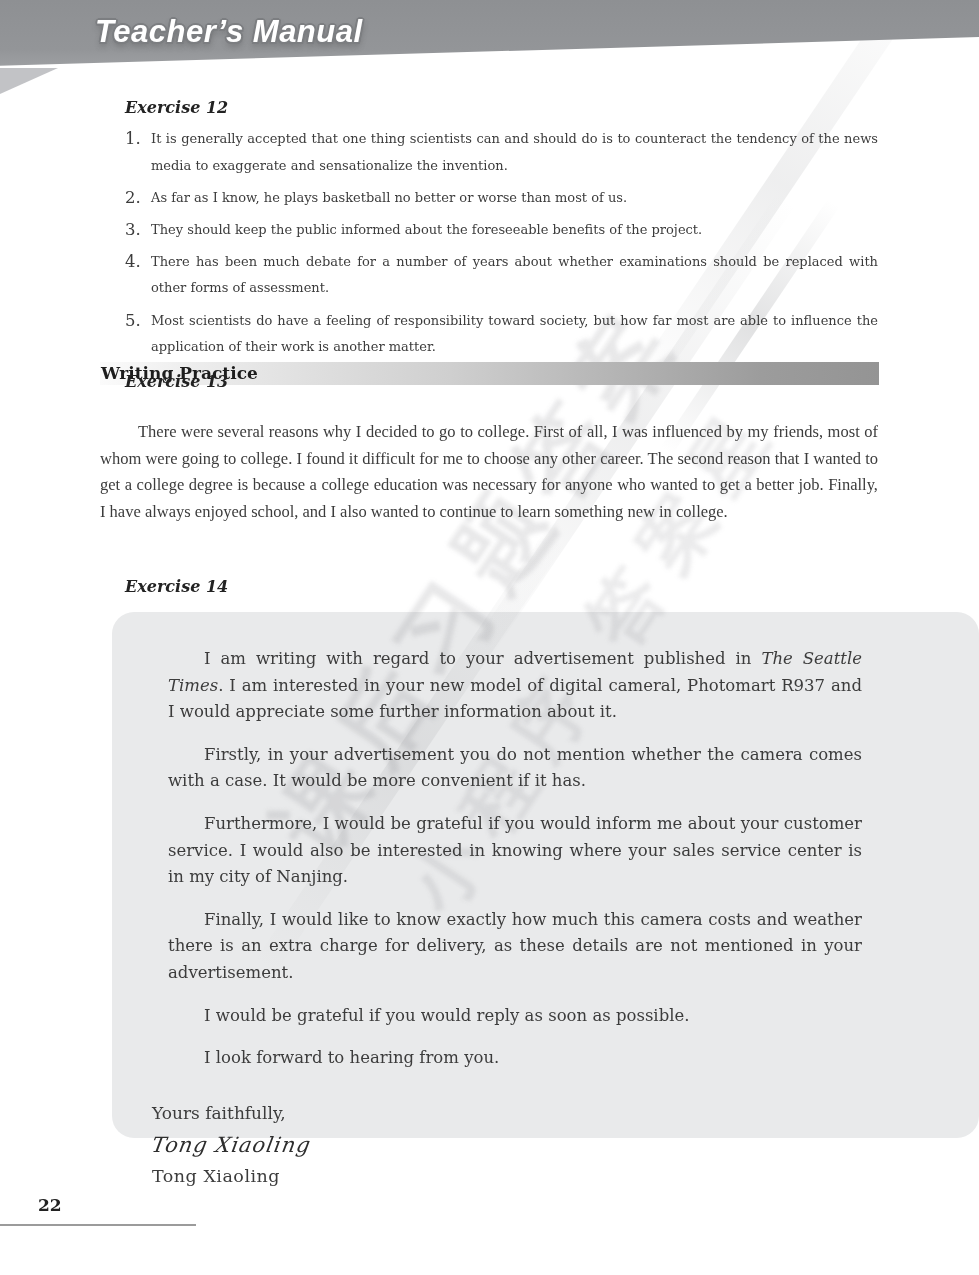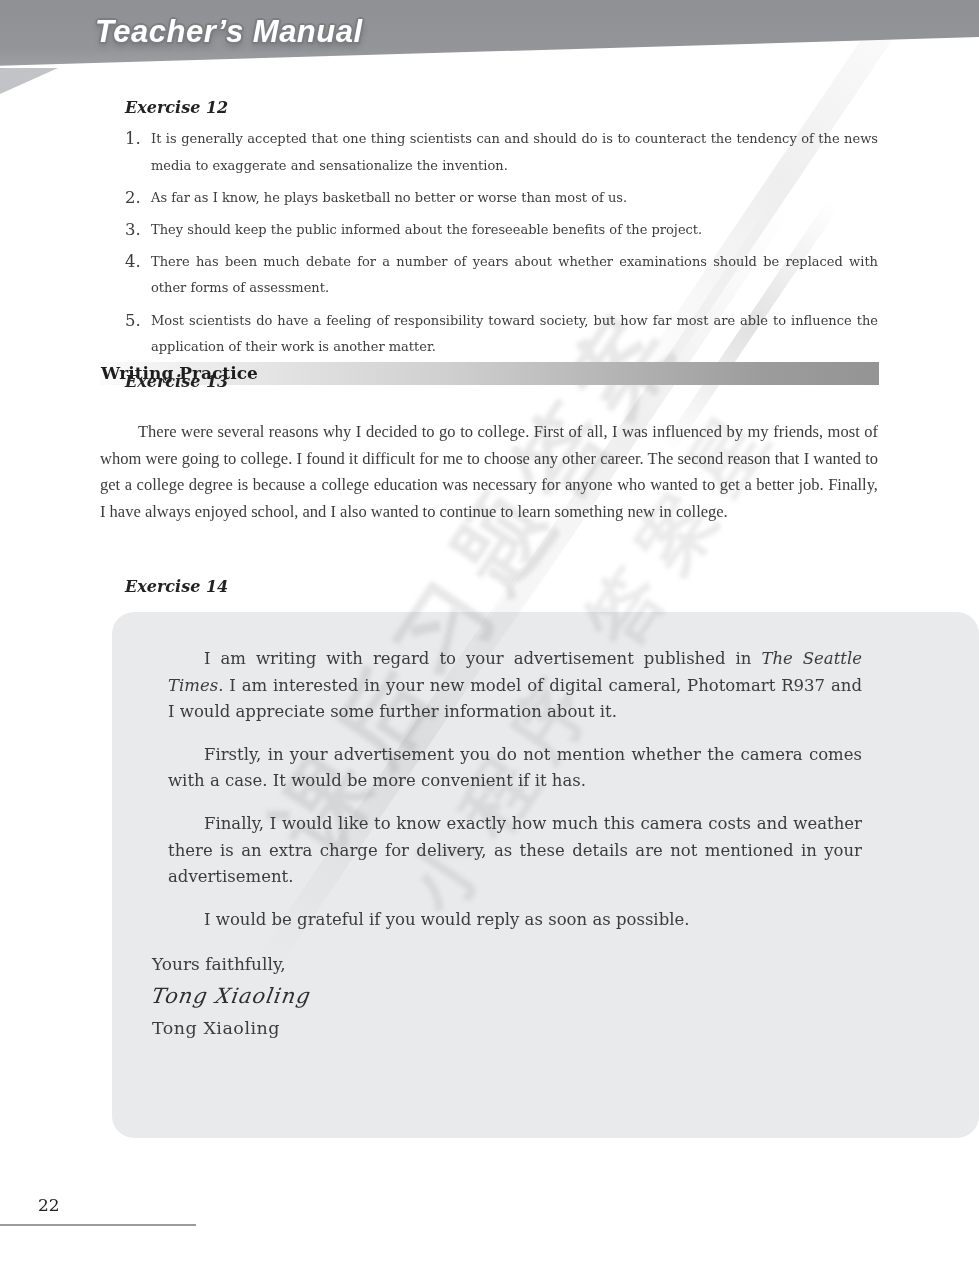--- a/index.html
+++ b/index.html
@@ -82,30 +82,30 @@
 
   
   .letter-box {
     position:absolute; left:112px; top:612px; width:867px; height:526px;
     background:#e9eaeb; border-radius:22px; z-index:0;
   }
   .letter-content { position:absolute; left:152px; top:630px; width:726px; z-index:2; }
   .salutation { margin:0 0 26px 0; }
   .letter-p { margin:16px; text-align:justify; text-indent:36px; }
   .pub-title { font-style:italic; }
-  .closing { margin-top:18px; font-size:17px; line-height:27px; }
+  .closing { margin-top:28px; font-size:17px; line-height:27px; }
   .sig-script {
     display:inline-block; margin-top:4px; font-style:italic; font-weight:500;
     font-size:21px; line-height:28px; letter-spacing:1px; transform:skewX(-10deg);
     color:#2e2e2e;
   }
   .sig-typed { font-size:17.5px; line-height:27px; letter-spacing:.5px; margin-top:3px; }
 
   
-  .page-num { position:absolute; left:38px; top:1195px; font-weight:normal; font-size:17px; color:#222; z-index:2; }
+  .page-num { position:absolute; left:38px; top:1195px; font-weight:bold; font-size:17px; color:#222; z-index:2; }
   .footer-rule { position:absolute; left:0; top:1224px; width:196px; height:2px; background:#9b9b9b; z-index:2; }
 </style>
 </head>
 <body>
 
 <div class="page">
 
   <div class="banner">
     <div class="band"></div>
     <div class="brand">Teacher’s Manual</div>
@@ -156,22 +156,24 @@
   <div class="ex13-heading ex-heading">Exercise 13</div>
   <p class="ex13-para body-text">There were several reasons why I decided to go to college. First of all, I was influenced by my friends, most of whom were going to college. I found it difficult for me to choose any other career. The second reason that I wanted to get a college degree is because a college education was necessary for anyone who wanted to get a better job. Finally, I have always enjoyed school, and I also wanted to continue to learn something new in college.</p>
 
   <div class="ex14-heading ex-heading">Exercise 14</div>
 
   <div class="letter-box"></div>
 
   <div class="letter-content body-text">
     <p class="letter-p"><span>I am writing with regard to your advertisement published in </span><span class="pub-title">The Seattle Times</span><span>. I am interested in your new model of digital cameral, Photomart R937 and I would appreciate some further information about it.</span></p>
     <p class="letter-p">Firstly, in your advertisement you do not mention whether the camera comes with a case. It would be more convenient if it has.</p>
+    <p class="letter-p">Furthermore, I would be grateful if you would inform me about your customer service. I would also be interested in knowing where your sales service center is in my city of Nanjing.</p>
     <p class="letter-p">Finally, I would like to know exactly how much this camera costs and weather there is an extra charge for delivery, as these details are not mentioned in your advertisement.</p>
     <p class="letter-p">I would be grateful if you would reply as soon as possible.</p>
+    <p class="letter-p">I look forward to hearing from you.</p>
     <div class="closing">Yours faithfully,</div>
     <div><span class="sig-script">Tong Xiaoling</span></div>
     <div class="sig-typed">Tong Xiaoling</div>
   </div>
 
   <div class="page-num">22</div>
   <div class="footer-rule"></div>
 
 </div>
 

